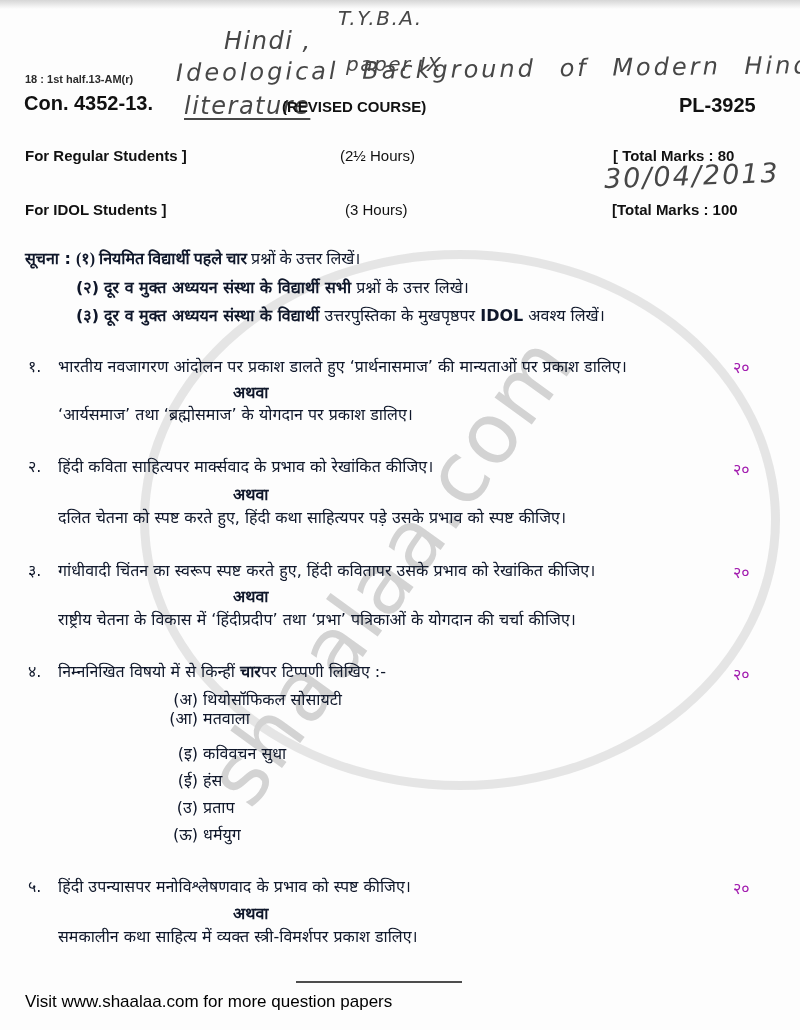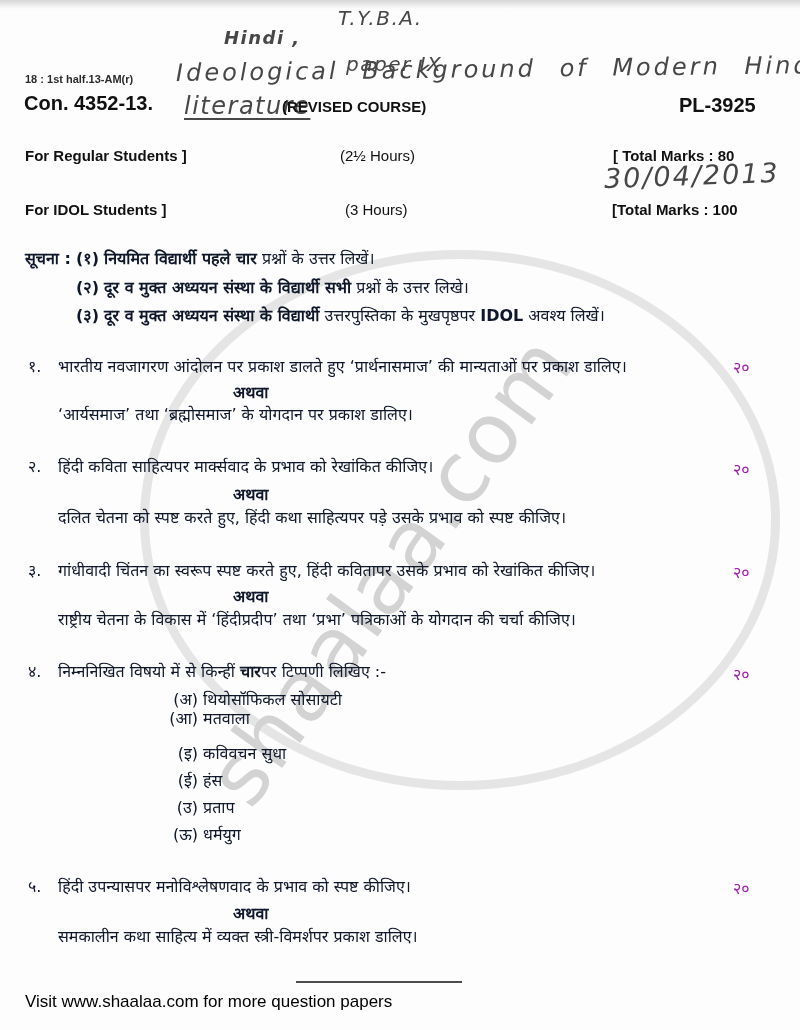--- a/index.html
+++ b/index.html
@@ -16,21 +16,21 @@
     border-radius:50%;box-sizing:border-box;opacity:.85;}
   .wm-text{left:140px;top:340px;width:500px;height:460px;display:flex;
     align-items:center;justify-content:center;white-space:nowrap;}
   .wm-text span{display:block;transform:rotate(-54deg);font-size:84px;color:#d3d3d3;
     letter-spacing:2px;font-family:"DejaVu Sans",sans-serif;}
   .content{position:absolute;left:0;top:0;width:800px;height:1030px;z-index:2;}
   
   .hand{font-style:italic;color:#474747;letter-spacing:1.5px;
     font-family:"DejaVu Sans",sans-serif;}
   .h-course{left:338px;top:6px;font-size:20px;}
-  .h-subject{left:224px;top:27px;font-size:18px;font-weight:bold;}
+  .h-subject{left:224px;top:27px;font-size:24px;}
   .h-paper{left:346px;top:32px;font-size:20px;margin-top:20px;}
   .h-title1{left:176px;top:55px;font-size:24px;letter-spacing:3px;word-spacing:13px;
     transform:rotate(-0.7deg);}
   .h-title2{left:184px;top:92px;font-size:24px;text-decoration:underline;
     text-underline-offset:4px;}
   .h-date{left:604px;top:160px;font-size:27px;letter-spacing:2px;transform:rotate(-2deg);}
   
   .lat{font-family:"Liberation Sans","DejaVu Sans",sans-serif;}
   .p-ref{left:25px;top:73px;font-size:11px;font-weight:bold;color:#2b2b2b;}
   .p-con{left:24px;top:92px;font-size:20px;font-weight:bold;color:#111;}
@@ -75,21 +75,21 @@
     <div class="abs lat info-label" style="left:25px;top:147px;">For Regular Students ]</div>
     <div class="abs lat info-dur" style="left:340px;top:147px;">(2½ Hours)</div>
     <div class="abs lat info-marks" style="left:613px;top:147px;">[ Total Marks : 80</div>
 
     <div class="abs lat info-label" style="left:25px;top:201px;">For IDOL Students ]</div>
     <div class="abs lat info-dur" style="left:345px;top:201px;">(3 Hours)</div>
     <div class="abs lat info-marks" style="left:612px;top:201px;">[Total Marks : 100</div>
 
     <div class="abs dev b" style="left:25px;top:247px;">सूचना :</div>
 
-    <div class="abs dev" style="left:76px;top:247px;">
+    <div class="abs dev" style="left:76px;top:247px;font-family:Liberation Serif, serif;">
       <span class="b">(१)</span>
       <span class="b">नियमित विद्यार्थी पहले चार</span><span> प्रश्नों के उत्तर लिखें।</span><span class="b"></span><span></span>
     </div>
     <div class="abs dev" style="left:76px;top:276px;">
       <span class="b">(२)</span>
       <span class="b">दूर व मुक्त अध्ययन संस्था के विद्यार्थी सभी</span><span> प्रश्नों के उत्तर लिखे।</span><span class="b"></span><span></span>
     </div>
     <div class="abs dev" style="left:76px;top:304px;">
       <span class="b">(३)</span>
       <span class="b">दूर व मुक्त अध्ययन संस्था के विद्यार्थी</span><span> उत्तरपुस्तिका के मुखपृष्ठपर </span><span class="b">IDOL</span><span> अवश्य लिखें।</span>

